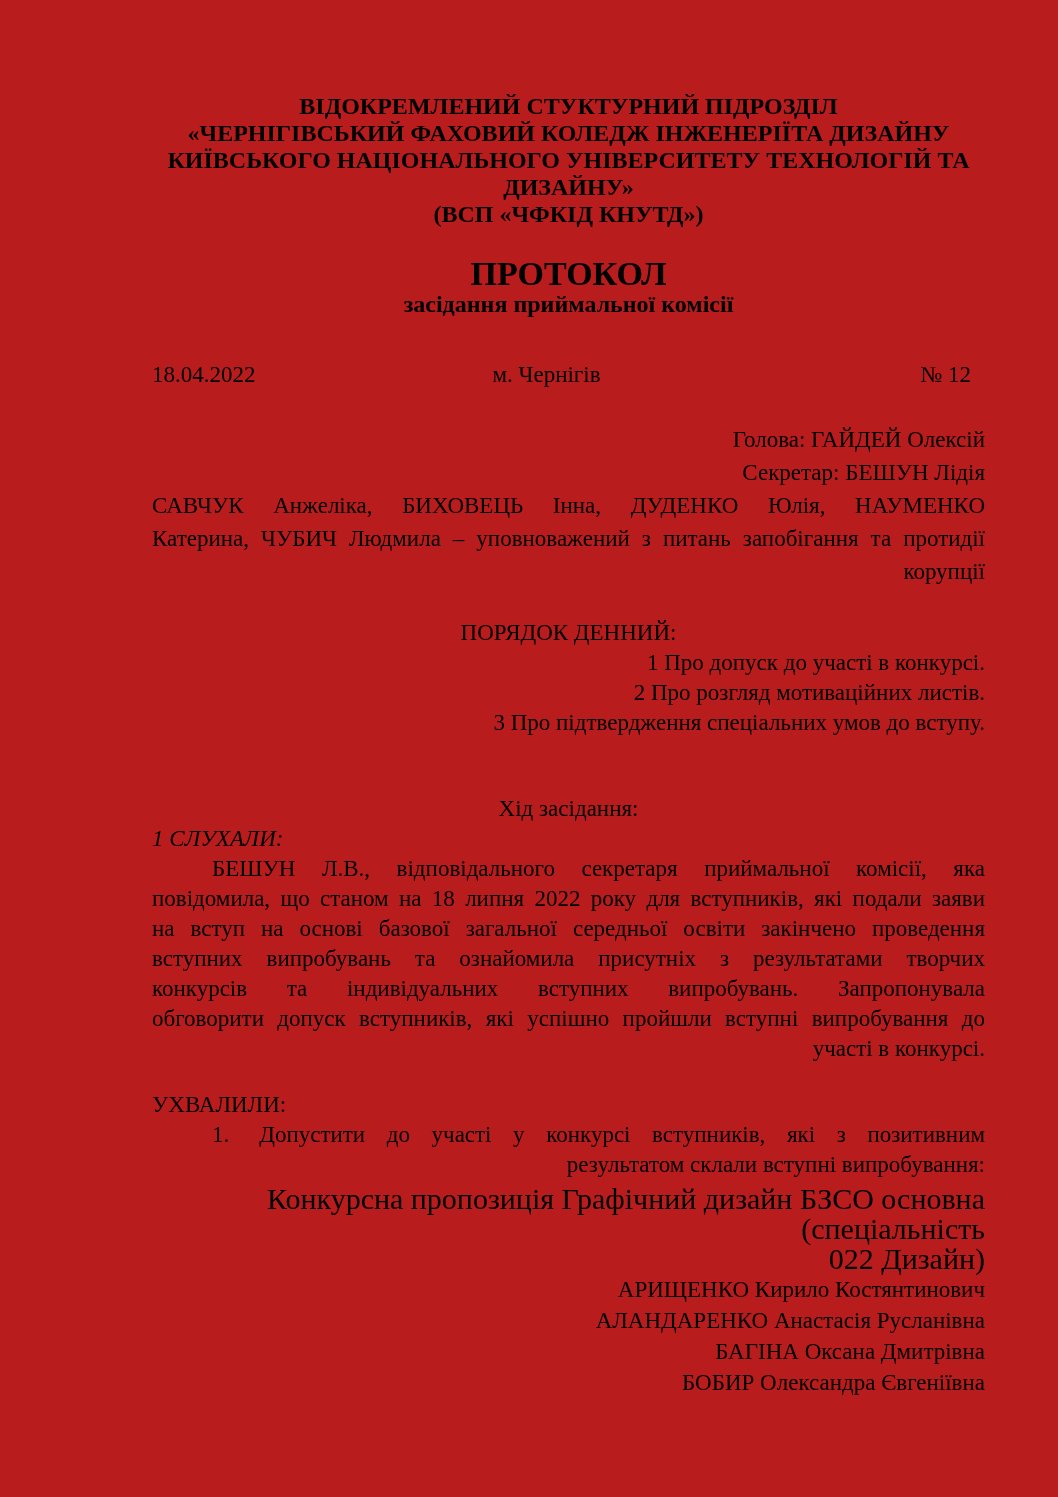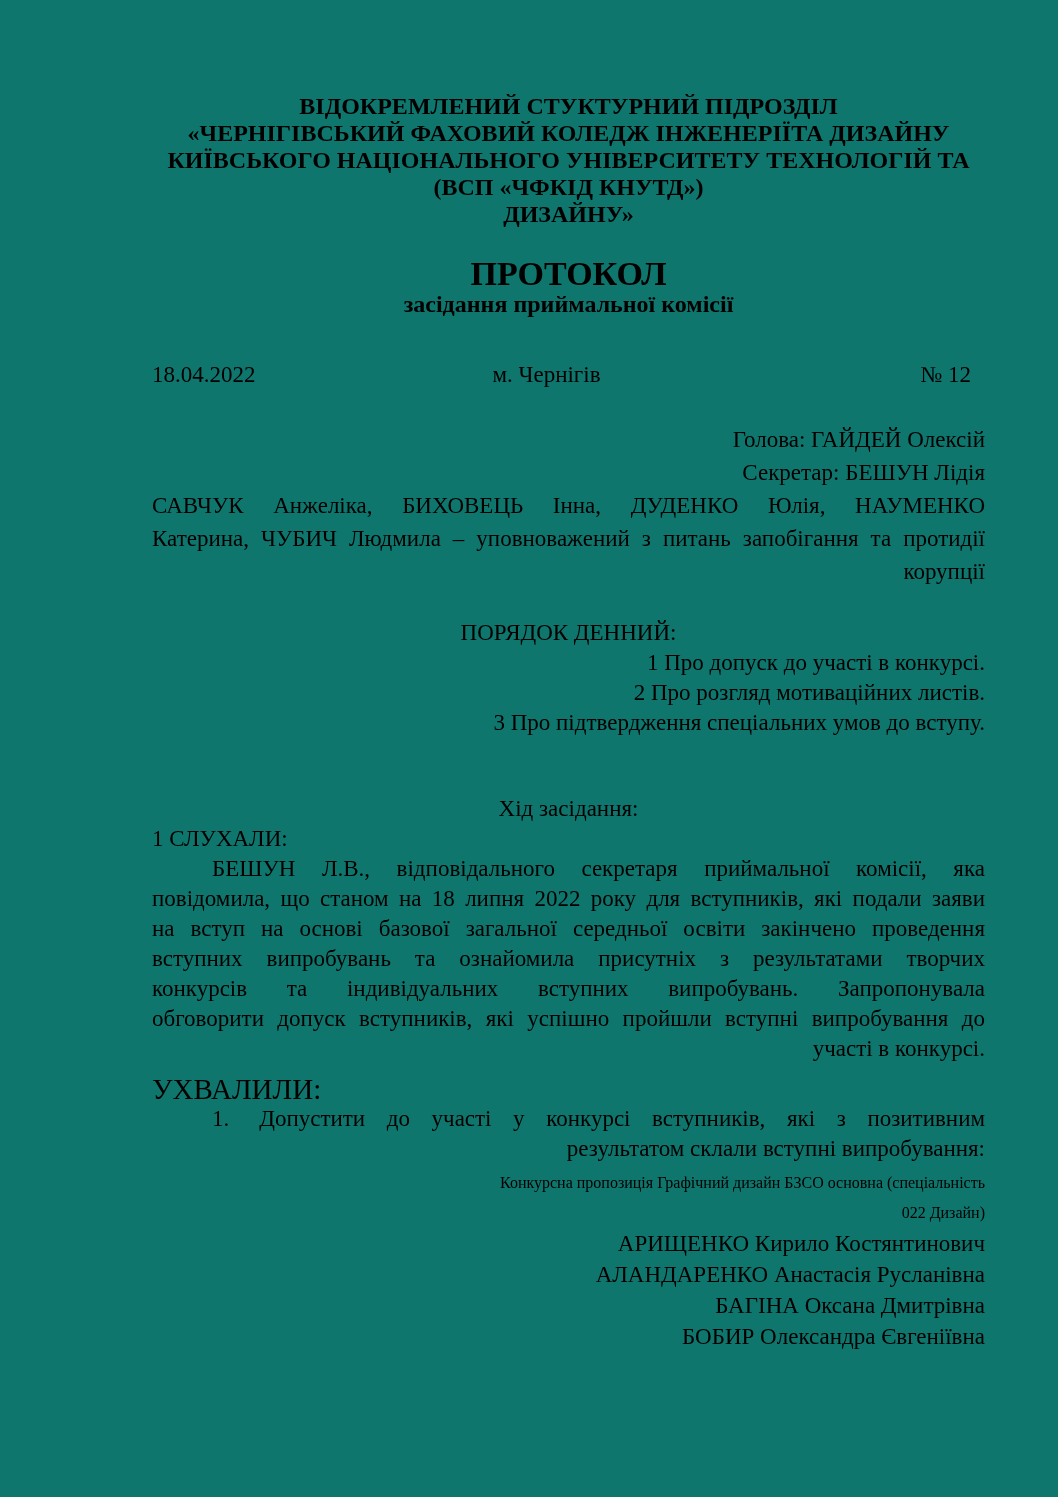--- a/index.html
+++ b/index.html
@@ -5,21 +5,21 @@
   html, body {
     margin: 0;
     padding: 0;
     background: #ffffff;
   }
   .page {
     position: relative;
     width: 1058px;
     min-height: 1497px;
     box-sizing: border-box;
-    background: #0f766e;
+    background: #b91c1c;
     color: #000000;
     font-family: "Liberation Serif", "DejaVu Serif", serif;
     padding: 93px 73px 40px 152px;
     overflow: hidden;
   }
   .doc-header {
     font-weight: bold;
     text-align: center;
     font-size: 24px;
     line-height: 27px;
@@ -76,49 +76,50 @@
   }
   .proceedings-heading {
     margin-top: 56px;
     text-align: center;
     font-size: 23px;
     line-height: 30px;
   }
   .heard-label {
     font-size: 23px;
     line-height: 30px;
+    font-style: italic;
   }
   .resolution-label {
-    margin-top: 10px;
-    font-size: 29px;
+    margin-top: 26px;
+    font-size: 23px;
     line-height: 30px;
   }
   .tab { display: inline-block; width: 30px; }
   .proposal {
     margin-top: 4px;
     margin-left: 60px;
-    font-size: 16px;
+    font-size: 30px;
     line-height: 30px;
   }
   .applicants {
     font-size: 23px;
     line-height: 31px;
   }
 </style>
 </head>
 <body>
 
 <div class="page">
 
   <div class="doc-header">
     <div>ВІДОКРЕМЛЕНИЙ СТУКТУРНИЙ ПІДРОЗДІЛ</div>
     <div>«ЧЕРНІГІВСЬКИЙ ФАХОВИЙ КОЛЕДЖ ІНЖЕНЕРІЇТА ДИЗАЙНУ</div>
     <div>КИЇВСЬКОГО НАЦІОНАЛЬНОГО УНІВЕРСИТЕТУ ТЕХНОЛОГІЙ ТА</div>
+    <div>ДИЗАЙНУ»</div>
     <div>(ВСП «ЧФКІД КНУТД»)</div>
-    <div>ДИЗАЙНУ»</div>
   </div>
 
   <div class="protocol-title">ПРОТОКОЛ</div>
   <div class="protocol-subtitle">засідання приймальної комісії</div>
 
   <div class="meta-row">
     <span class="meta-date">18.04.2022</span>
     <span class="meta-place">м. Чернігів</span>
     <span class="meta-number">№ 12</span>
   </div>

